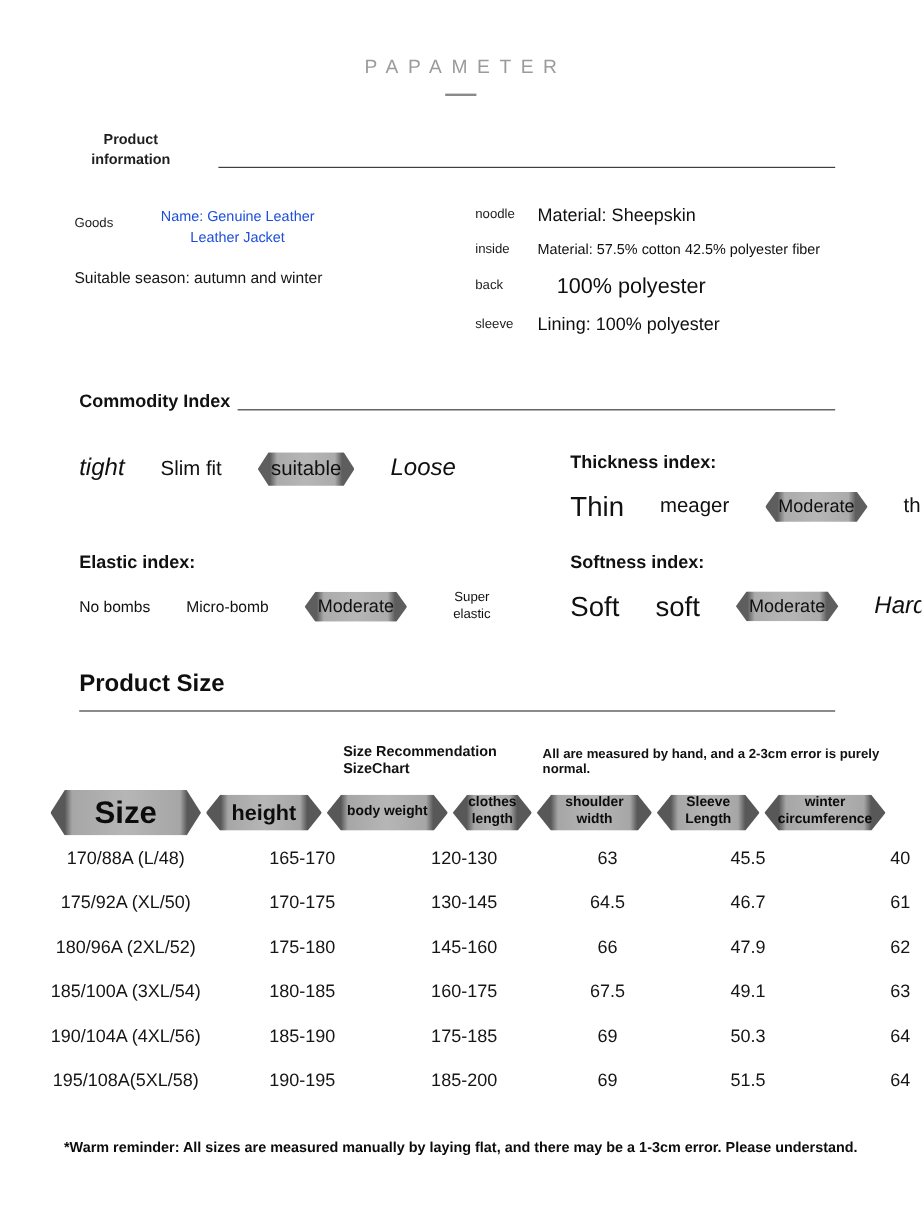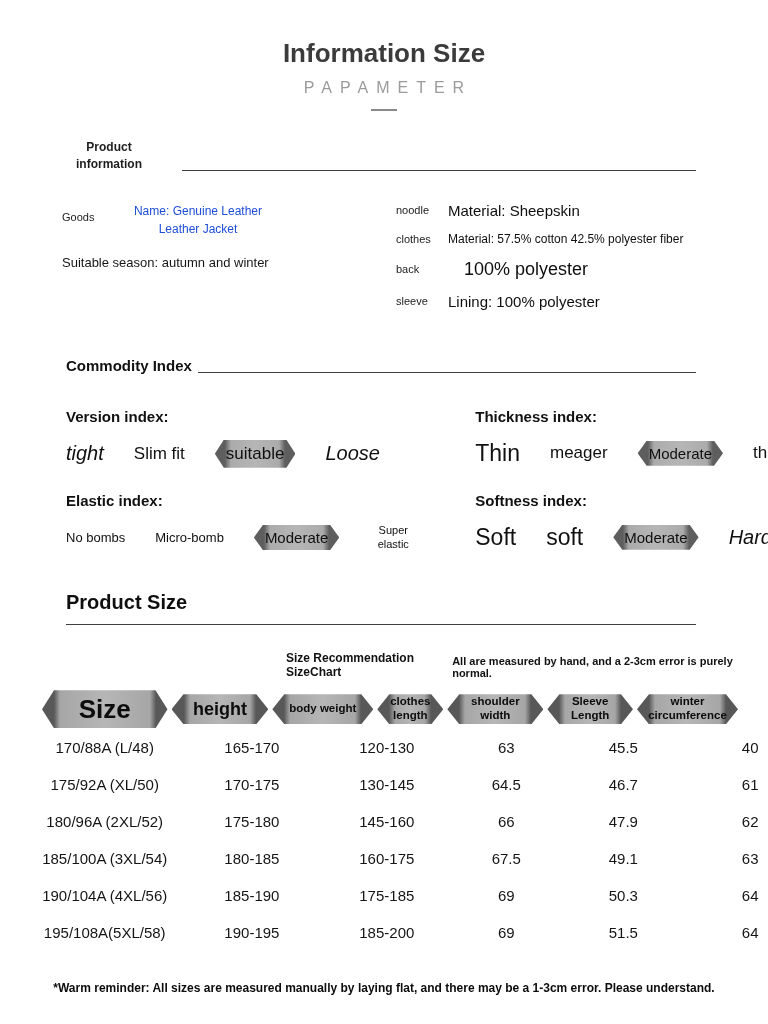--- a/index.html
+++ b/index.html
@@ -82,21 +82,20 @@
   .tcell { text-align:center; }
 
   
   .footnote { text-align:center; font-size:12px; font-weight:700; margin-top:30px; color:#0c0c0c; }
 </style>
 </head>
 <body>
 
 <div class="page">
 
-  <div class="title">Information Size</div>
   <div class="subtitle">PAPAMETER</div>
   <div class="dash"></div>
 
   <div class="sec-head">
     <div class="label">Product information</div>
     <div class="rule"></div>
   </div>
 
   <div class="info">
     <div class="info-left">
@@ -105,21 +104,21 @@
         <div class="goods-name">Name: Genuine Leather Leather Jacket</div>
       </div>
       <div class="season">Suitable season: autumn and winter</div>
     </div>
     <div class="info-right">
       <div class="mat-row">
         <div class="mat-label">noodle</div>
         <div class="mat-value">Material: Sheepskin</div>
       </div>
       <div class="mat-row">
-        <div class="mat-label">clothes</div>
+        <div class="mat-label">inside</div>
         <div class="mat-value small">Material: 57.5% cotton 42.5% polyester fiber</div>
       </div>
       <div class="mat-row">
         <div class="mat-label">back</div>
         <div class="mat-value big">100% polyester</div>
       </div>
       <div class="mat-row">
         <div class="mat-label">sleeve</div>
         <div class="mat-value">Lining: 100% polyester</div>
       </div>
@@ -127,21 +126,20 @@
   </div>
 
   <div class="sec2">
     <div class="h">Commodity Index</div>
     <div class="rule"></div>
   </div>
 
   <div class="index-grid">
 
     <div>
-      <div class="idx-title">Version index:</div>
       <div class="opts">
         <span class="opt size-xl">tight</span>
         <span class="opt size-lg">Slim fit</span>
         <span class="opt size-lg selected">suitable</span>
         <span class="opt size-xl">Loose</span>
       </div>
     </div>
 
     <div>
       <div class="idx-title">Thickness index:</div>

